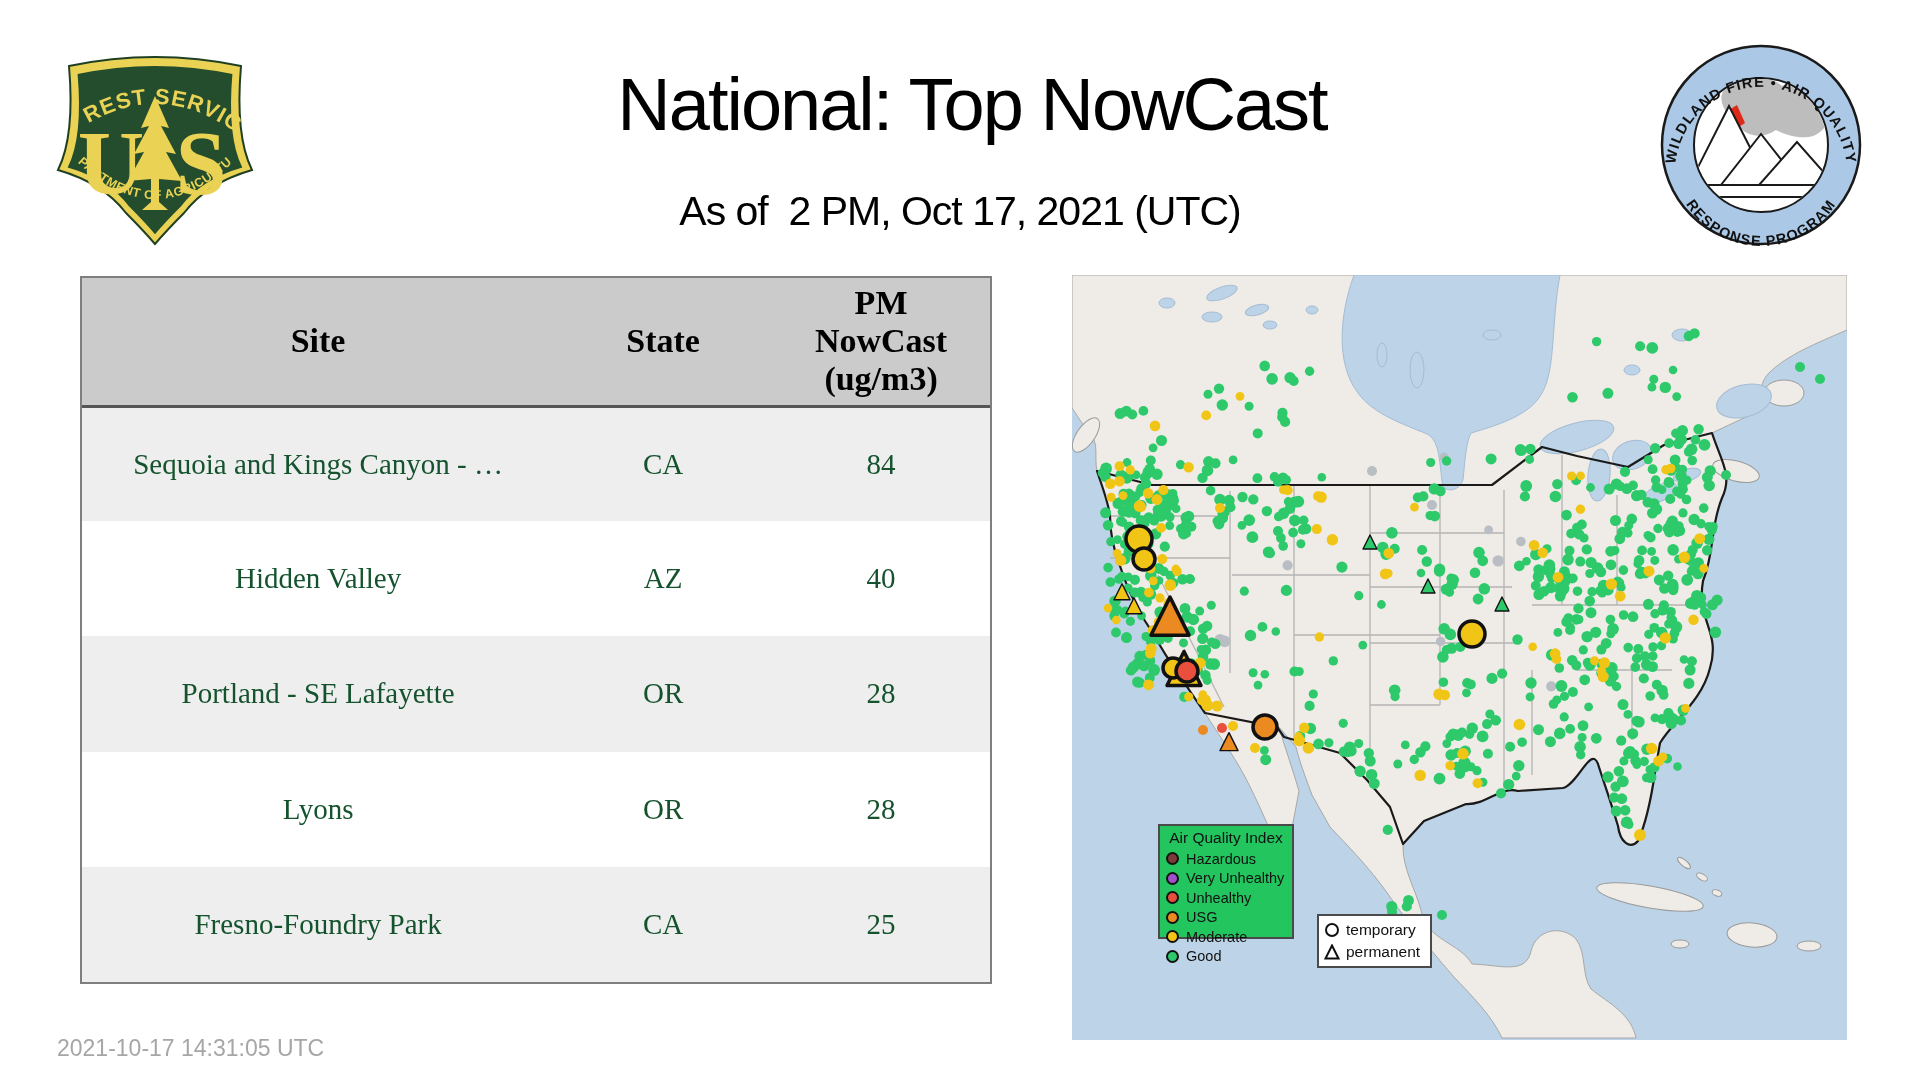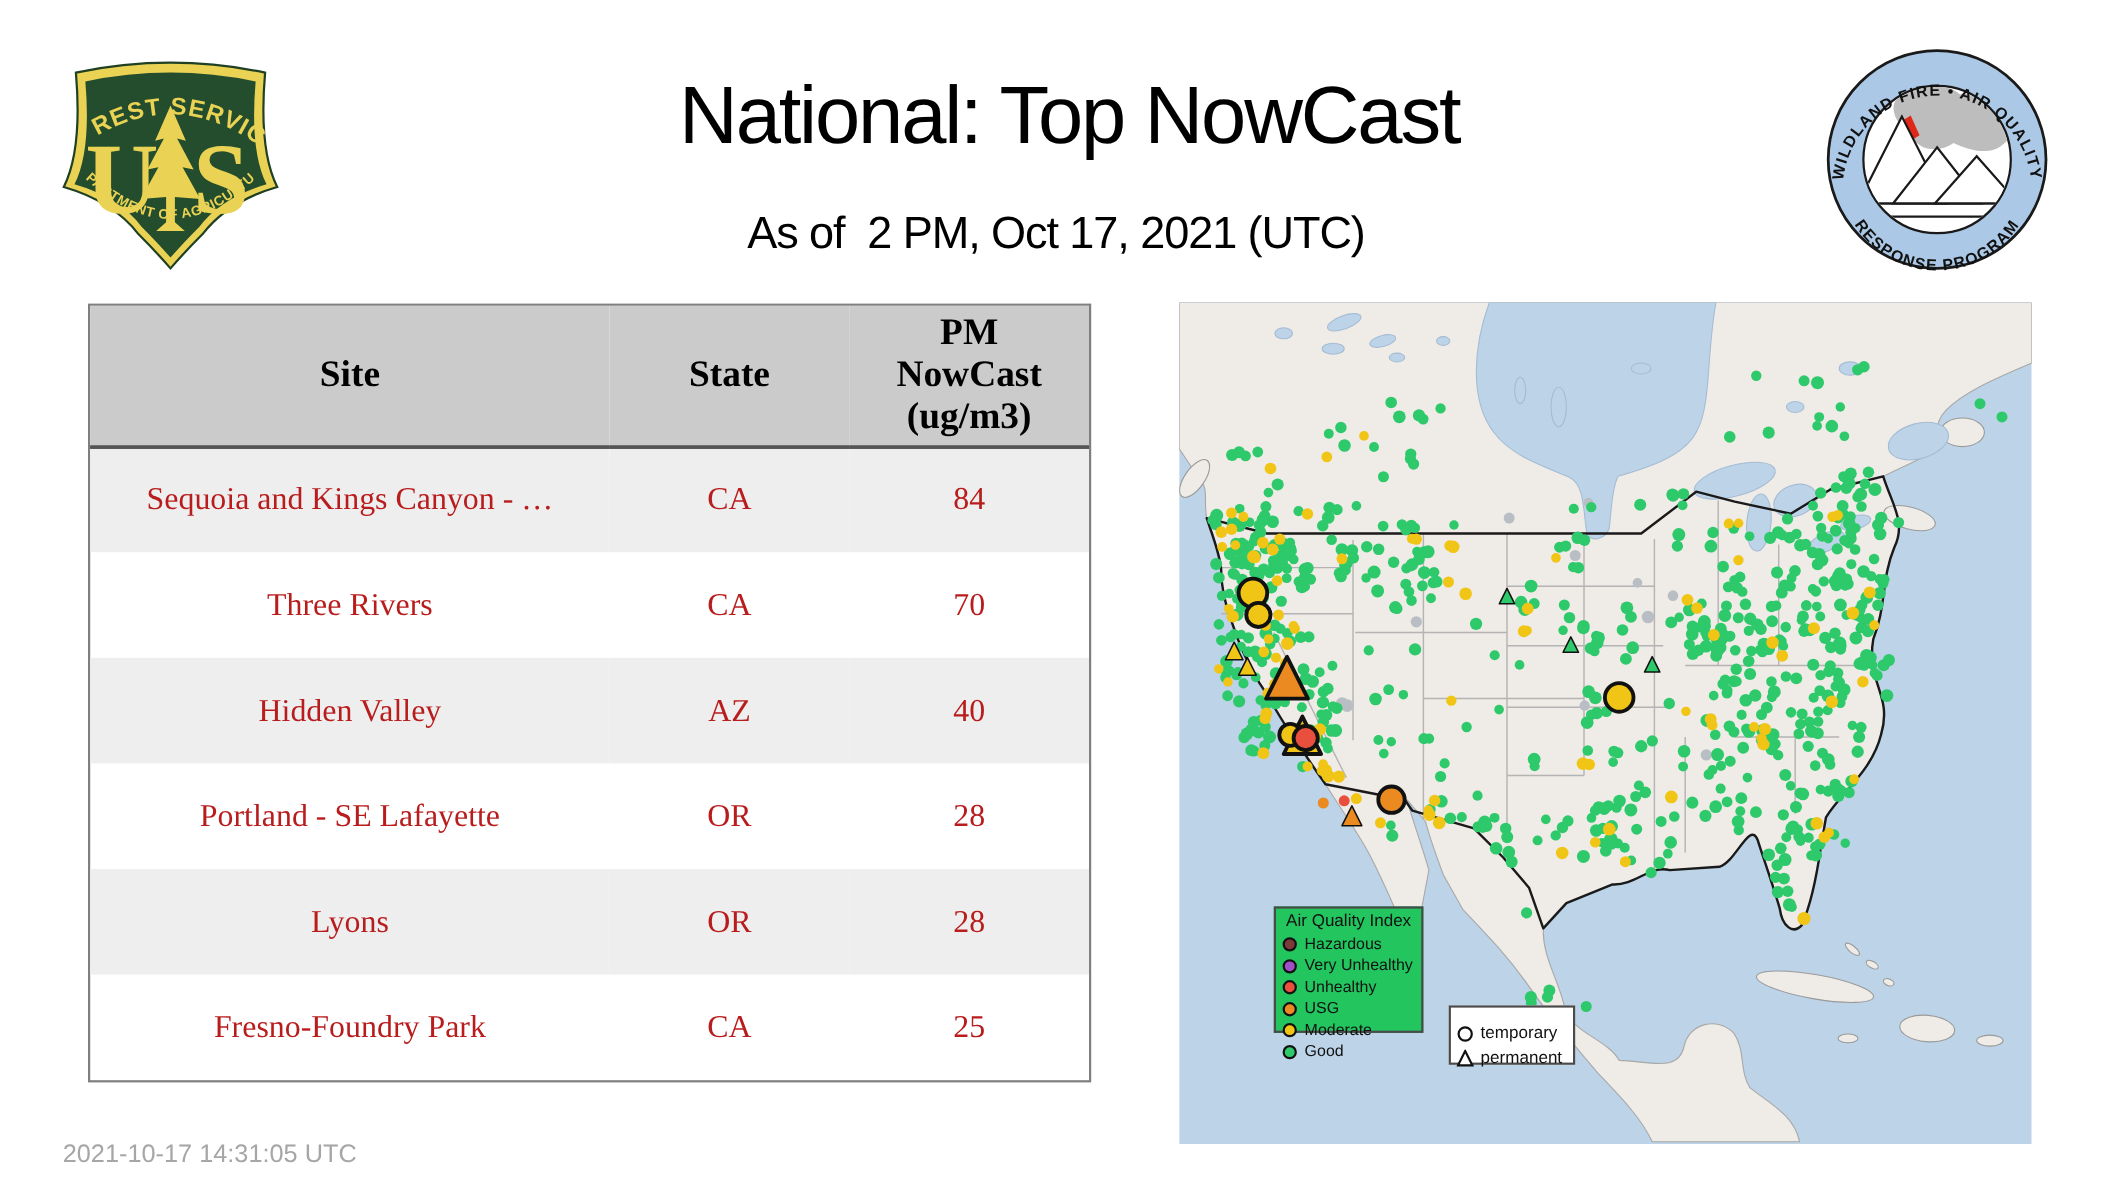--- a/index.html
+++ b/index.html
@@ -14,35 +14,35 @@
 
   .table-wrap{position:absolute;left:80px;top:276px;width:912px;height:708px;
               border:2px solid #7f7f7f;box-sizing:border-box;background:#fff;
               font-family:"Liberation Serif",serif;}
   table{border-collapse:collapse;width:100%;height:100%;table-layout:fixed;}
   thead tr{background:#cbcbcb;height:128px;}
   th{font-size:34px;font-weight:bold;text-align:center;vertical-align:middle;
      border-bottom:3px solid #555;line-height:1.12;}
   tbody tr{height:57px;}
   tbody tr:nth-child(odd){background:#eeeeee;}
-  td{text-align:center;vertical-align:middle;font-size:29px;color:#b91c1c;margin-left:28px;}
+  td{text-align:center;vertical-align:middle;font-size:29px;color:#14532d;margin-left:28px;}
 
   .map{position:absolute;left:1072px;top:275px;width:775px;height:765px;}
 
   .aqi-legend{position:absolute;left:1158px;top:824px;width:136px;height:115px;
               background:#22c55e;border:2px solid #4a4a4a;box-sizing:border-box;
               padding:3px 6px 2px 6px;z-index:5;}
   .aqi-title{font-size:15.5px;text-align:center;color:#111;margin-bottom:2px;}
   .aqi-item{display:flex;align-items:center;gap:7px;height:19.5px;}
   .aqi-dot{width:13px;height:13px;border-radius:50%;border:2px solid #111;box-sizing:border-box;flex:0 0 13px;}
   .aqi-label{font-size:14.5px;color:#111;white-space:nowrap;}
 
   .mk-legend{position:absolute;left:1317px;top:914px;width:115px;height:54px;
              background:#fff;border:2px solid #4a4a4a;box-sizing:border-box;
-             padding:13px 5px;z-index:5;}
+             padding:3px 5px;z-index:5;}
   .mk-item{display:flex;align-items:center;gap:6px;height:22px;font-size:15.5px;color:#111;}
   .mk-icon{flex:0 0 16px;display:flex;align-items:center;justify-content:center;}
 
   .timestamp{position:absolute;left:57px;top:1021px;font-size:23px;color:#a6a6a6;margin-top:14px;}
 </style>
 </head>
 <body>
 
 <div class="title">National: Top NowCast</div>
 <div class="subtitle">As of  2 PM, Oct 17, 2021 (UTC)</div>
@@ -112,25 +112,20 @@
           <div>NowCast</div>
           <div>(ug/m3)</div>
         </th>
       </tr>
     </thead>
     <tbody id="table-body">
         <tr>
           <td>Sequoia and Kings Canyon - …</td>
           <td>CA</td>
           <td>84</td>
-        </tr>
-        <tr>
-          <td>Three Rivers</td>
-          <td>CA</td>
-          <td>70</td>
         </tr>
         <tr>
           <td>Hidden Valley</td>
           <td>AZ</td>
           <td>40</td>
         </tr>
         <tr>
           <td>Portland - SE Lafayette</td>
           <td>OR</td>
           <td>28</td>

